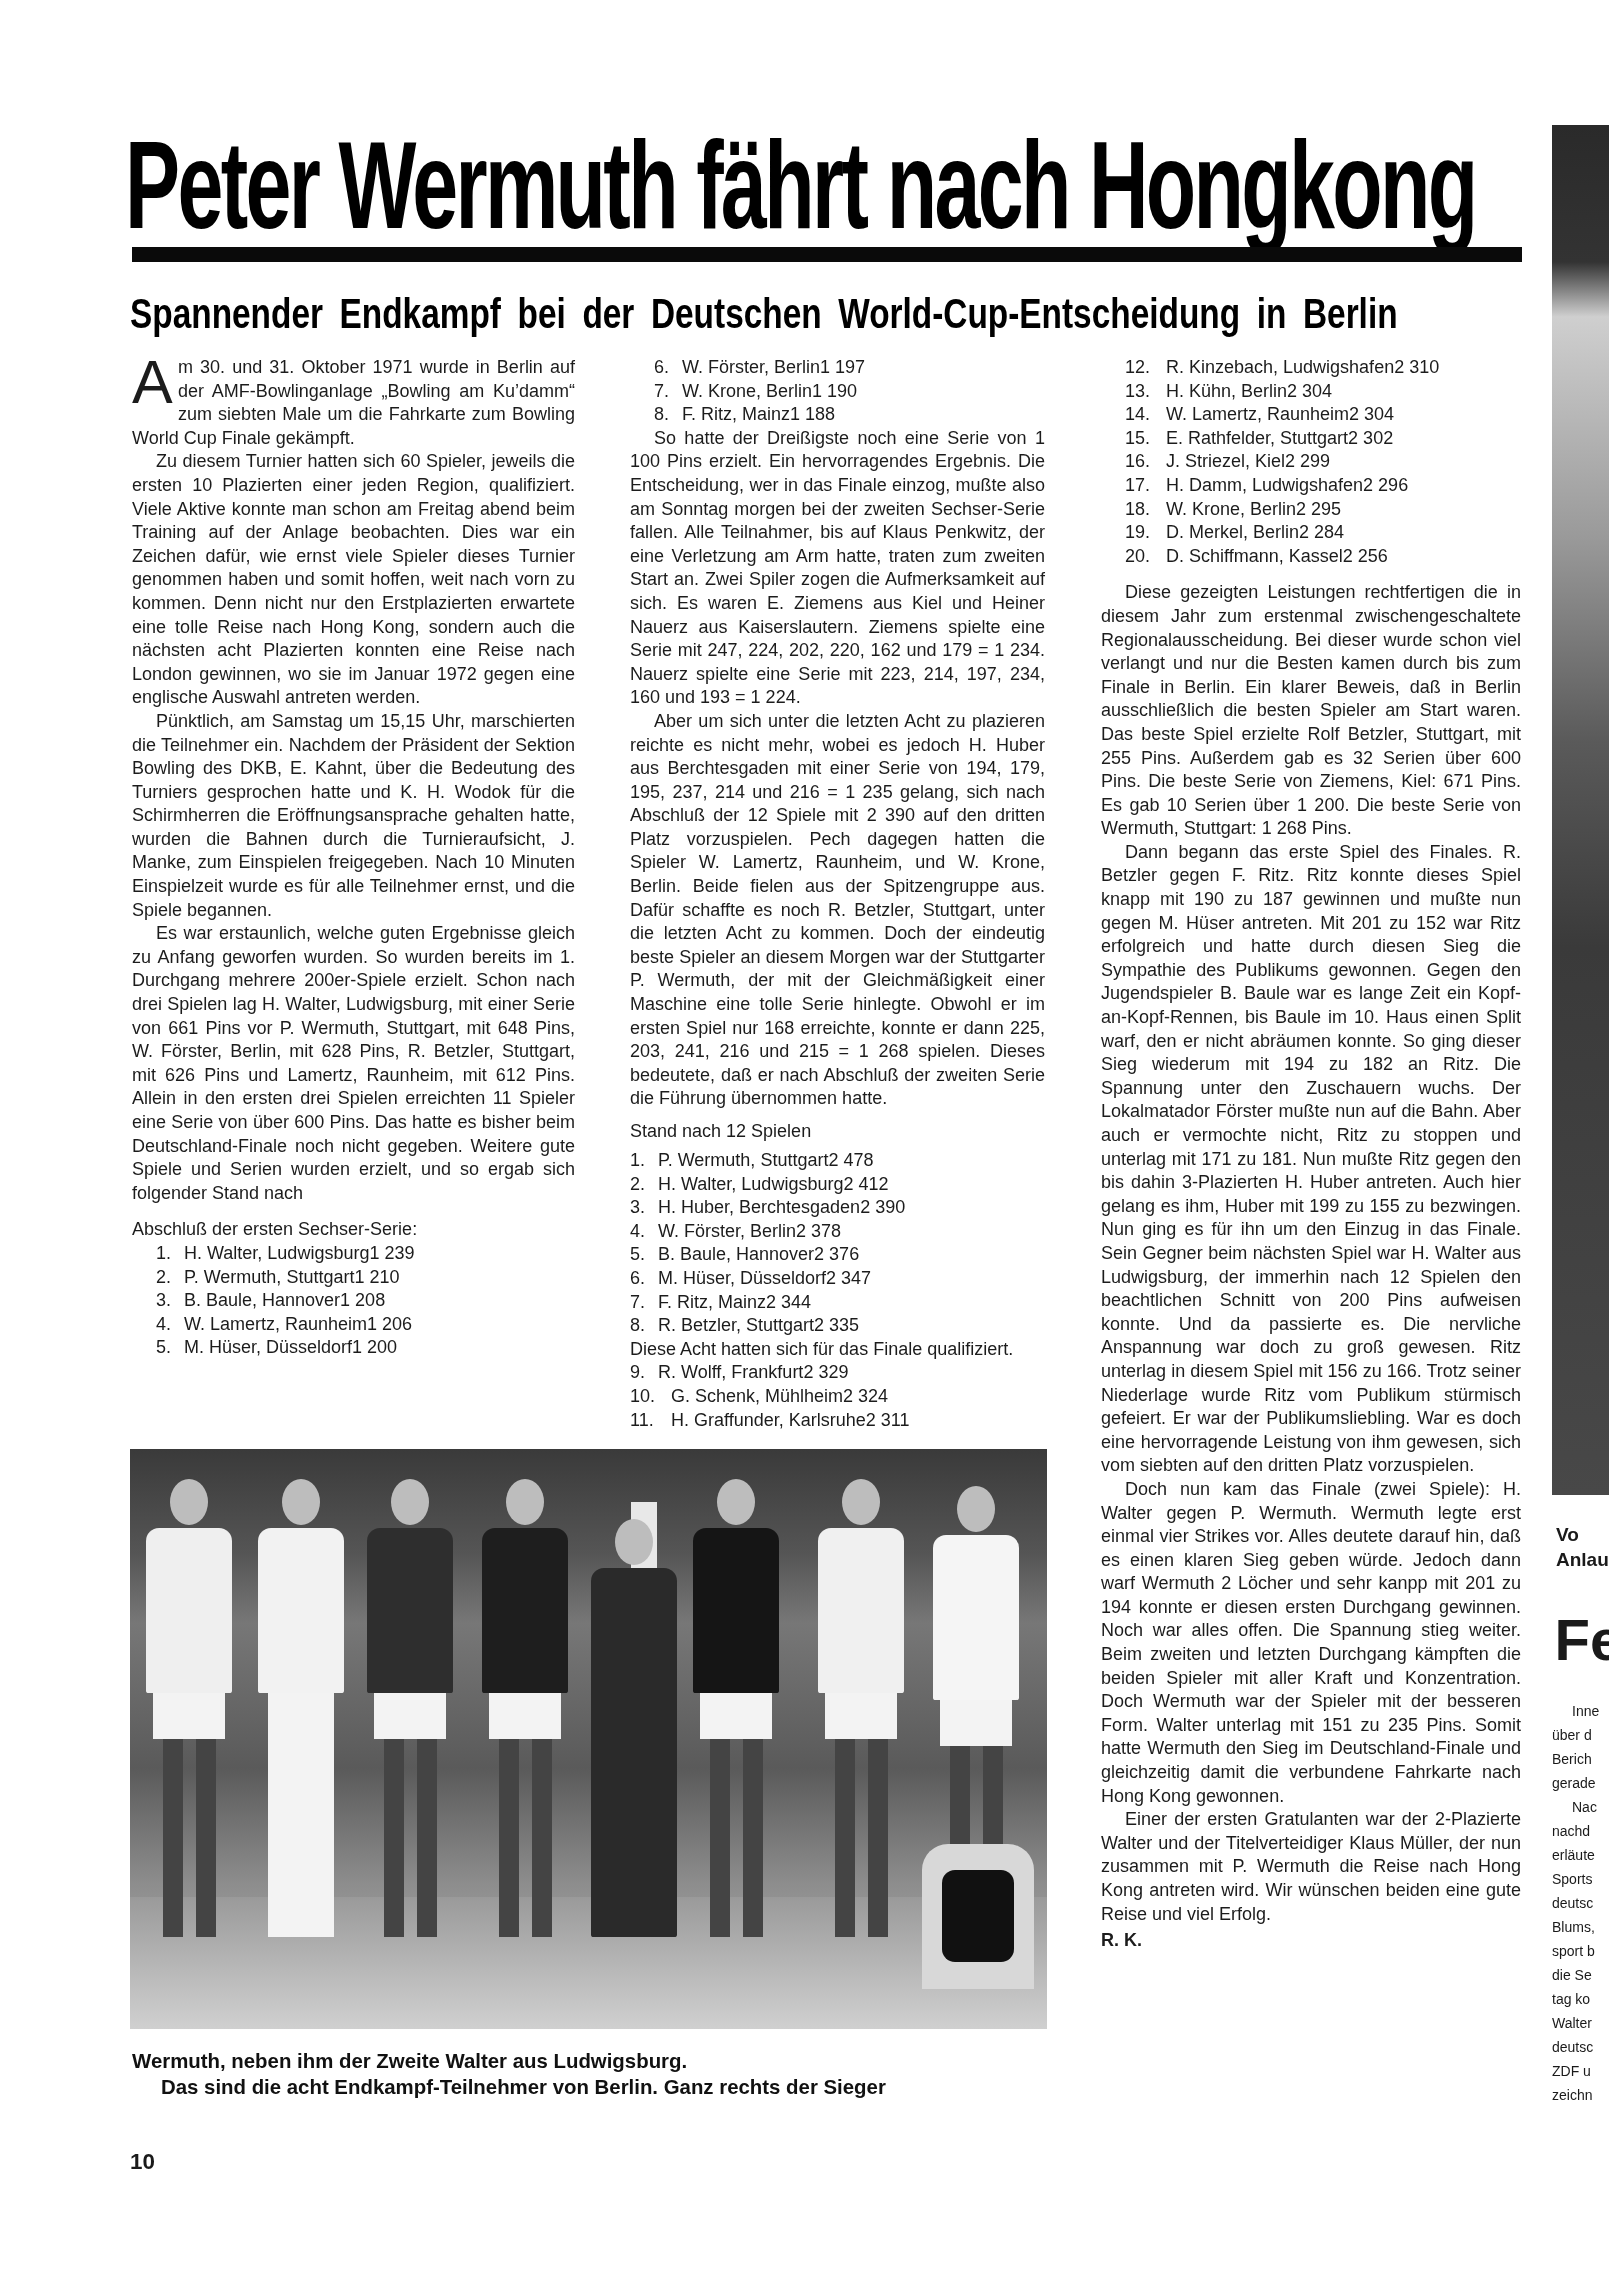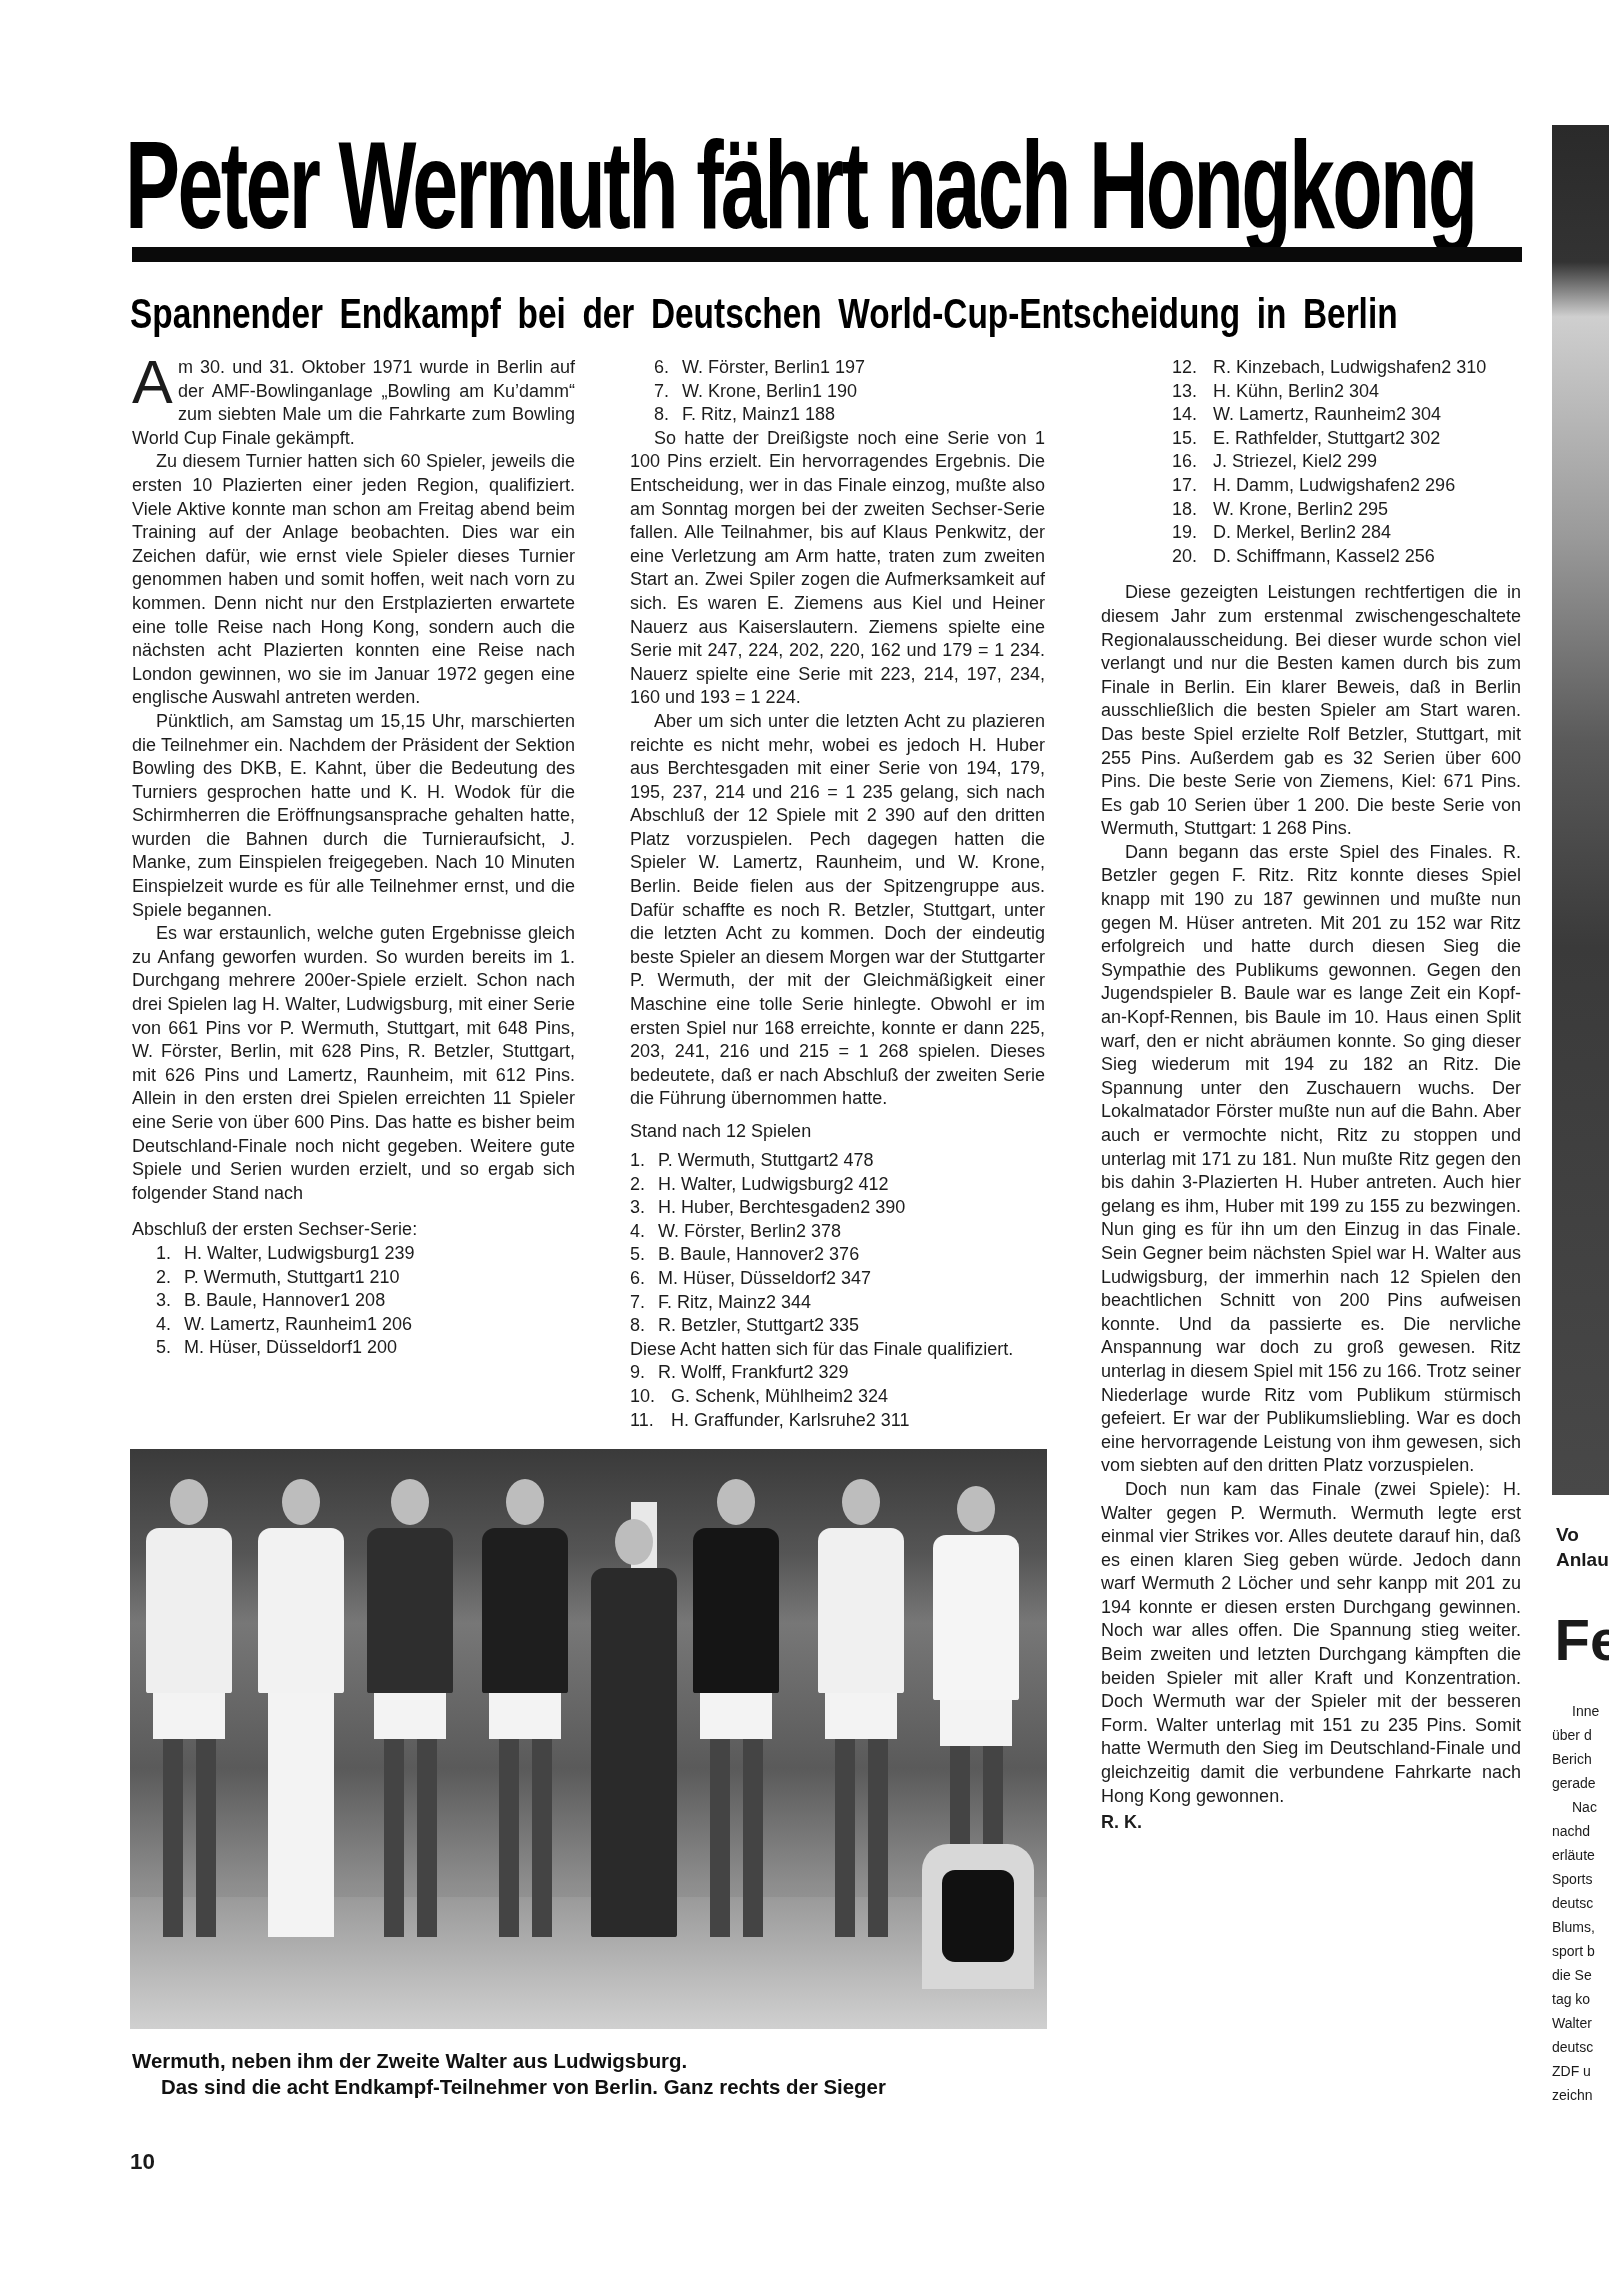--- a/index.html
+++ b/index.html
@@ -30,21 +30,21 @@
   .col1 { left: 132px; width: 443px; }
   .col2 { left: 630px; width: 415px; }
   .col3 { left: 1101px; width: 420px; }
   .dropcap {
     float: left; font-size: 61px; line-height: 47px; margin: 2.6px 5.3px 0 0;
     font-family: "Liberation Sans", sans-serif; font-weight: 400;
   }
   .rank-list { margin: 0; padding: 0; list-style: none; }
   .rank-row { display: flex; justify-content: flex-start; padding-left: 24px; }
   .rank-row .pos { display: inline-block; min-width: 28px; }
-  .col3 .rank-row .pos { min-width: 41px; margin-left: 47px; }
+  .col3 .rank-row .pos { min-width: 41px; }
   .col2 .rank-row { padding-left: 0; }
   .subheading { font-weight: 400; margin: 9.2px 0 5.3px 0; }
   .spacer-sm { height: 13px; }
   .photo {
     position: absolute; left: 130px; top: 1449px; width: 917px; height: 580px;
     background: linear-gradient(180deg, #3a3a3a 0%, #555 18%, #777 30%, #5a5a5a 55%, #8d8d8d 75%, #b8b8b8 100%);
     overflow: hidden;
   }
   .photo .pillar { position: absolute; left: 501px; top: 53px; width: 26px; height: 171px; background: #e8e8e8; }
   .photo .person { position: absolute; bottom: 92px; width: 92px; }
@@ -218,20 +218,21 @@
       </li>
     <li class="rank-row">
         <span><span class="pos">20.</span><span>D. Schiffmann, Kassel</span></span>
         <span>2 256</span>
       </li>
   </ul>
   <div class="spacer-sm"></div>
   <p>Diese gezeigten Leistungen rechtfertigen die in diesem Jahr zum erstenmal zwischengeschaltete Regionalausscheidung. Bei dieser wurde schon viel verlangt und nur die Besten kamen durch bis zum Finale in Berlin. Ein klarer Beweis, daß in Berlin ausschließlich die besten Spieler am Start waren. Das beste Spiel erzielte Rolf Betzler, Stuttgart, mit 255 Pins. Außerdem gab es 32 Serien über 600 Pins. Die beste Serie von Ziemens, Kiel: 671 Pins. Es gab 10 Serien über 1 200. Die beste Serie von Wermuth, Stuttgart: 1 268 Pins.</p>
   <p>Dann begann das erste Spiel des Finales. R. Betzler gegen F. Ritz. Ritz konnte dieses Spiel knapp mit 190 zu 187 gewinnen und mußte nun gegen M. Hüser antreten. Mit 201 zu 152 war Ritz erfolgreich und hatte durch diesen Sieg die Sympathie des Publikums gewonnen. Gegen den Jugendspieler B. Baule war es lange Zeit ein Kopf-an-Kopf-Rennen, bis Baule im 10. Haus einen Split warf, den er nicht abräumen konnte. So ging dieser Sieg wiederum mit 194 zu 182 an Ritz. Die Spannung unter den Zuschauern wuchs. Der Lokalmatador Förster mußte nun auf die Bahn. Aber auch er vermochte nicht, Ritz zu stoppen und unterlag mit 171 zu 181. Nun mußte Ritz gegen den bis dahin 3-Plazierten H. Huber antreten. Auch hier gelang es ihm, Huber mit 199 zu 155 zu bezwingen. Nun ging es für ihn um den Einzug in das Finale. Sein Gegner beim nächsten Spiel war H. Walter aus Ludwigsburg, der immerhin nach 12 Spielen den beachtlichen Schnitt von 200 Pins aufweisen konnte. Und da passierte es. Die nervliche Anspannung war doch zu groß gewesen. Ritz unterlag in diesem Spiel mit 156 zu 166. Trotz seiner Niederlage wurde Ritz vom Publikum stürmisch gefeiert. Er war der Publikumsliebling. War es doch eine hervorragende Leistung von ihm gewesen, sich vom siebten auf den dritten Platz vorzuspielen.</p>
   <p>Doch nun kam das Finale (zwei Spiele): H. Walter gegen P. Wermuth. Wermuth legte erst einmal vier Strikes vor. Alles deutete darauf hin, daß es einen klaren Sieg geben würde. Jedoch dann warf Wermuth 2 Löcher und sehr kanpp mit 201 zu 194 konnte er diesen ersten Durchgang gewinnen. Noch war alles offen. Die Spannung stieg weiter. Beim zweiten und letzten Durchgang kämpften die beiden Spieler mit aller Kraft und Konzentration. Doch Wermuth war der Spieler mit der besseren Form. Walter unterlag mit 151 zu 235 Pins. Somit hatte Wermuth den Sieg im Deutschland-Finale und gleichzeitig damit die verbundene Fahrkarte nach Hong Kong gewonnen.</p>
+  <p>Einer der ersten Gratulanten war der 2-Plazierte Walter und der Titelverteidiger Klaus Müller, der nun zusammen mit P. Wermuth die Reise nach Hong Kong antreten wird. Wir wünschen beiden eine gute Reise und viel Erfolg.</p>
   <div class="signature">R. K.</div>
 </div>
 
 <div class="photo">
   <div class="pillar"></div>
   <div class="floor"></div>
   <div class="person" style="left:13px">
       <div class="head"></div>
       <div class="torso" style="background:#efefef"></div>
       <div class="shorts"></div>

